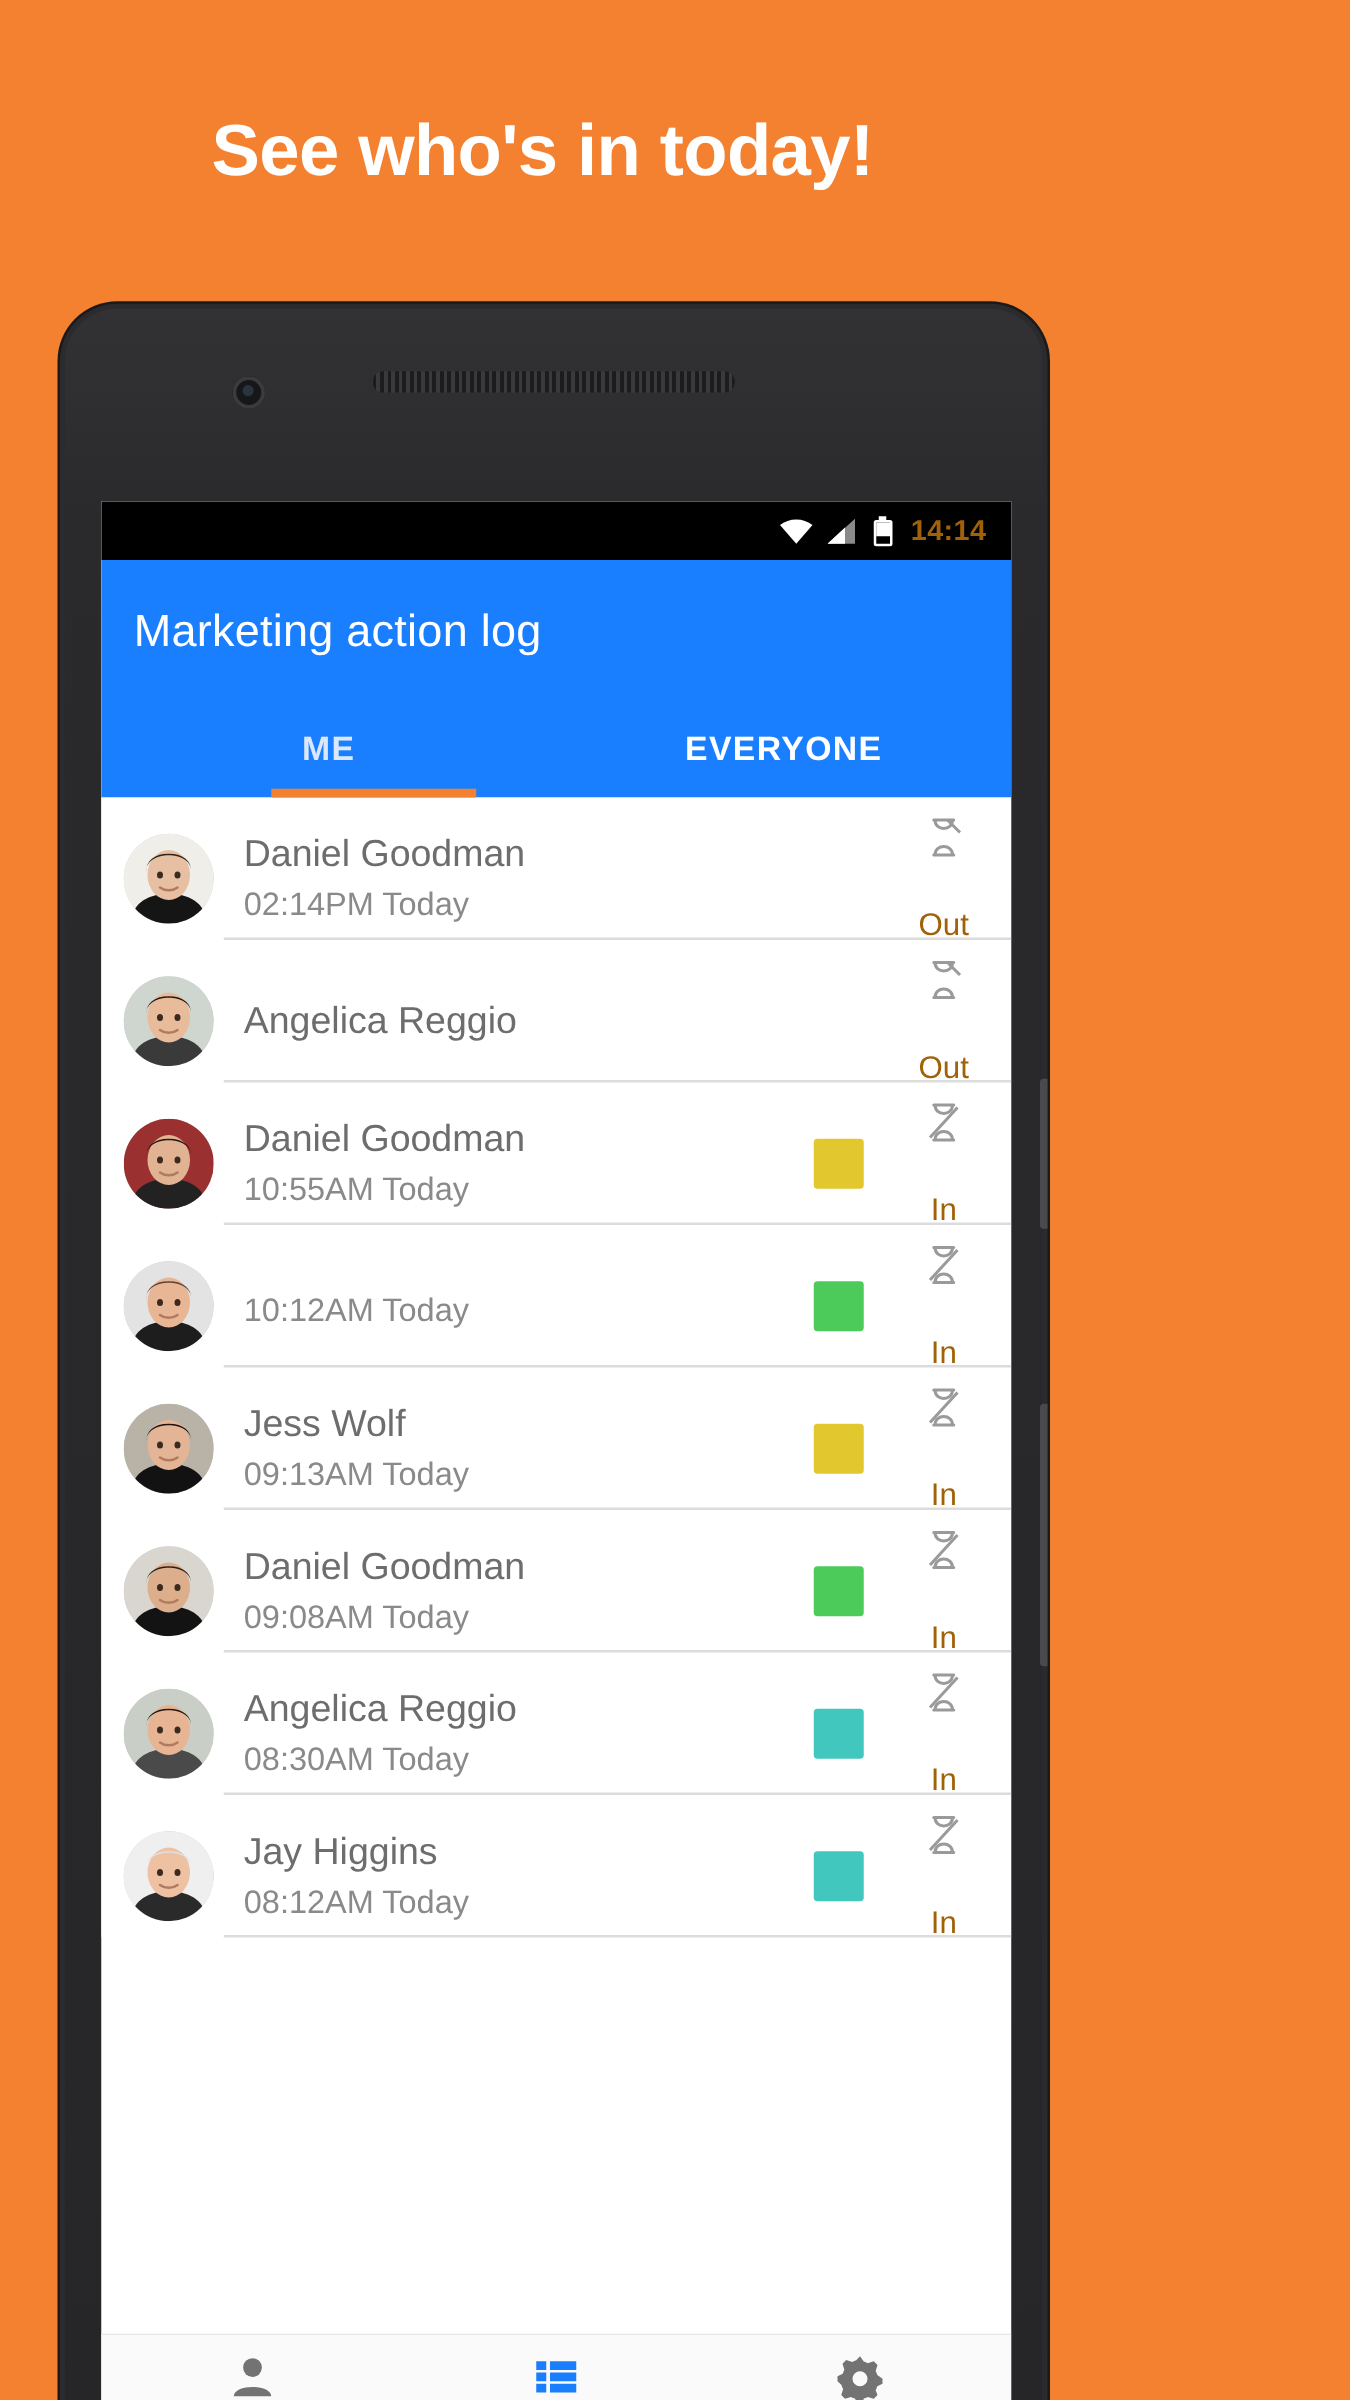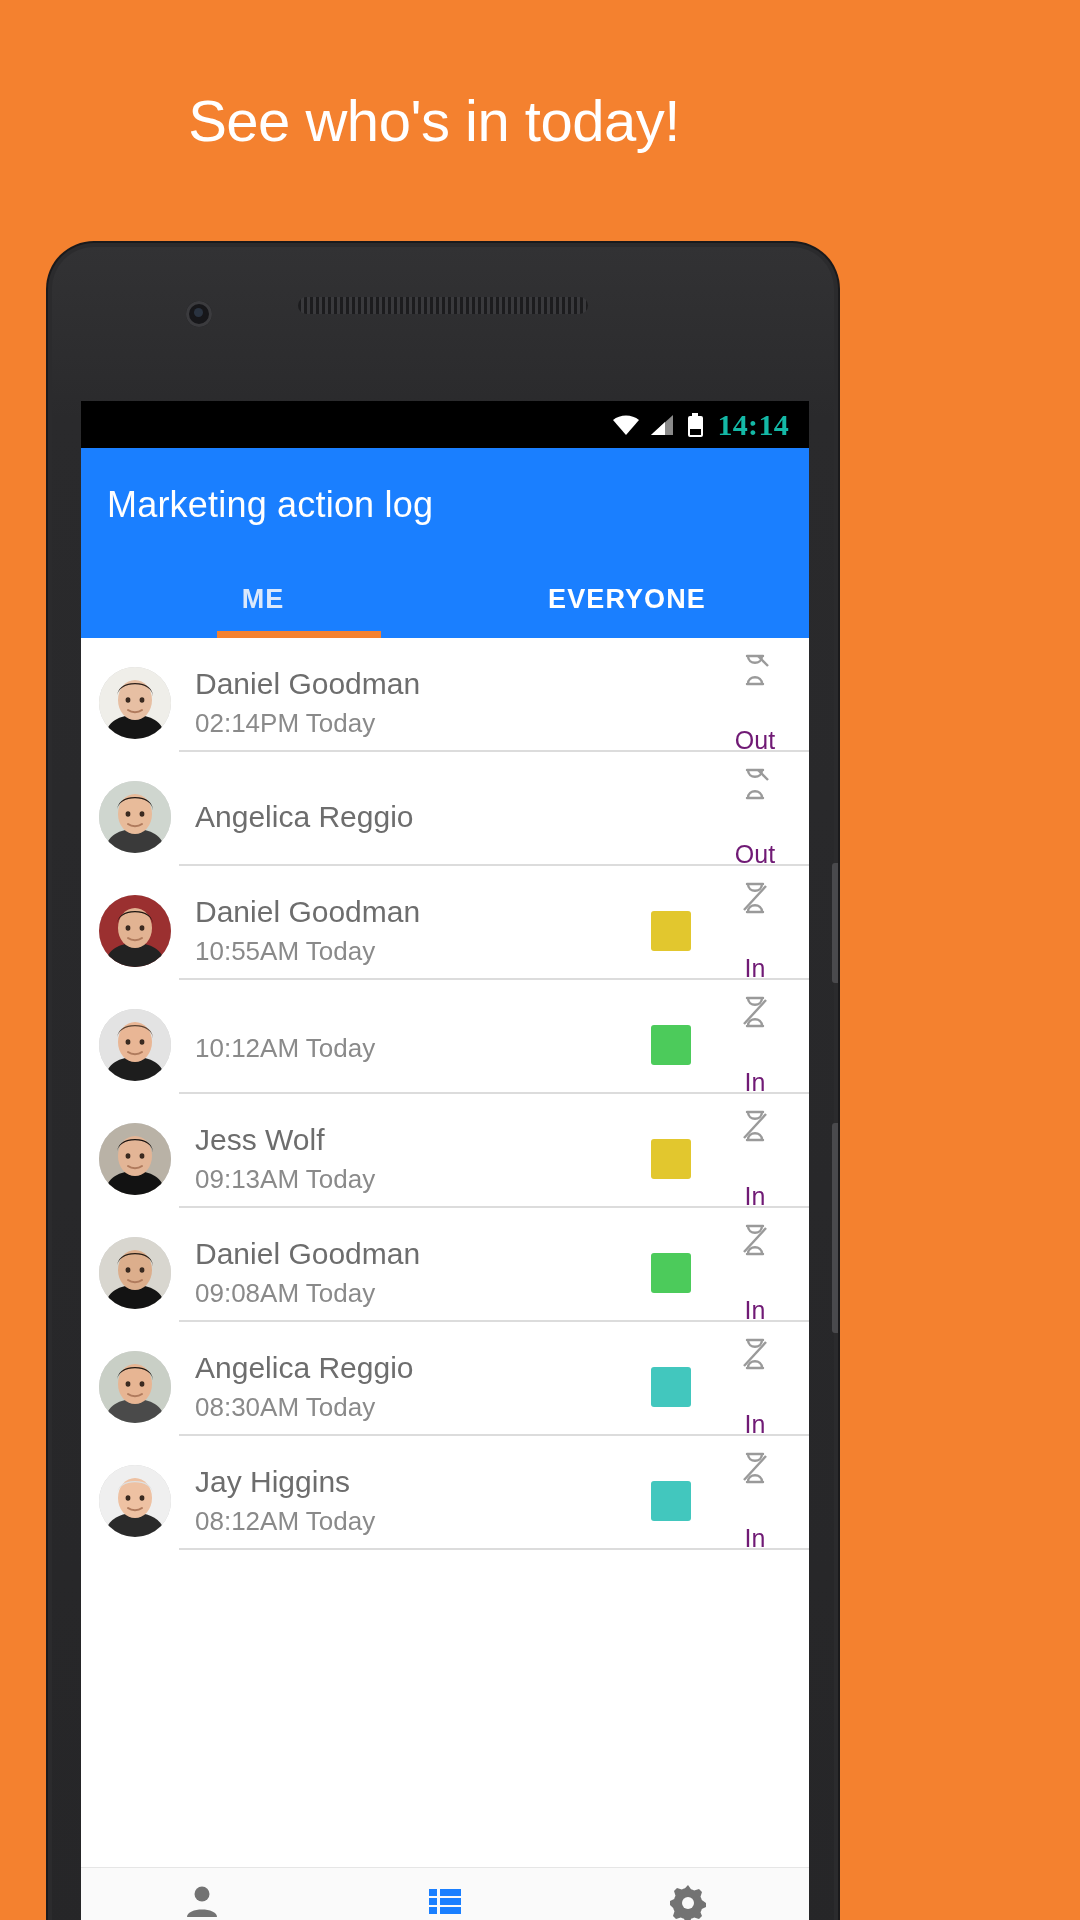--- a/index.html
+++ b/index.html
@@ -8,21 +8,21 @@
     font-family:"Liberation Sans", sans-serif;
     background:#F4812F;
     position:relative;
   }
 
   
   .headline {
     position:absolute; top:0; left:0; width:868px; height:240px;
     display:flex; align-items:center; justify-content:center;
     color:#FFFFFF;
-    font-size:58px; font-weight:normal; letter-spacing:-0.5px;
+    font-size:58px; font-weight:bold; letter-spacing:-0.5px;
     text-align:center;
   }
 
   
   .phone {
     position:absolute;
     left:48px; top:243px;
     width:790px; height:1720px;
     background:#2b2b2d;
     border-radius:46px 46px 0 0;
@@ -84,23 +84,22 @@
     position:absolute; left:0; top:3px; width:15px; height:21px;
     border:2px solid #fff; border-radius:2px; background:transparent;
   }
   .batt-fill{
     position:absolute; left:2px; top:5px; width:11px; height:11px; background:#fff;
   }
   .batt-cap{
     position:absolute; left:4.5px; top:0px; width:6px; height:4px; background:#fff;
   }
   .clock {
-    color:#14b8a6; font-size:30px; font-weight:600; letter-spacing:.3px;
+    color:#a16207; font-size:23px; font-weight:600; letter-spacing:.3px;
     margin-left:4px;
-    font-family:Liberation Serif, serif;
   }
 
   
   .appbar { background:#1A7FFF; }
   .appbar-title {
     color:#FFFFFF; font-size:36px; font-weight:400;
     padding:36px 0 34px 26px; letter-spacing:.2px;
   }
   .tabs { display:flex; height:78px; position:relative; }
   .tab {
@@ -142,21 +141,21 @@
   .swatch {
     width:40px; height:40px; border-radius:3px; margin-right:26px;
     flex:0 0 40px;
   }
   .swatch.empty { background:transparent; }
   .status-cell {
     width:76px; flex:0 0 76px;
     display:flex; flex-direction:column; align-items:center; gap:2px;
   }
   .status-icon { width:34px; height:36px; }
-  .status-label { font-size:25px; color:#701a75;margin-top:36px; }
+  .status-label { font-size:25px; color:#a16207;margin-top:36px; }
 
   
   .bottomnav {
     position:absolute; left:0; bottom:0; width:728px; height:96px;
     background:#FAFAFA; border-top:1px solid #e6e6e6;
     display:flex;
   }
   .navitem {
     flex:1; display:flex; flex-direction:column; align-items:center;
     justify-content:flex-start; padding-top:14px; gap:10px;

